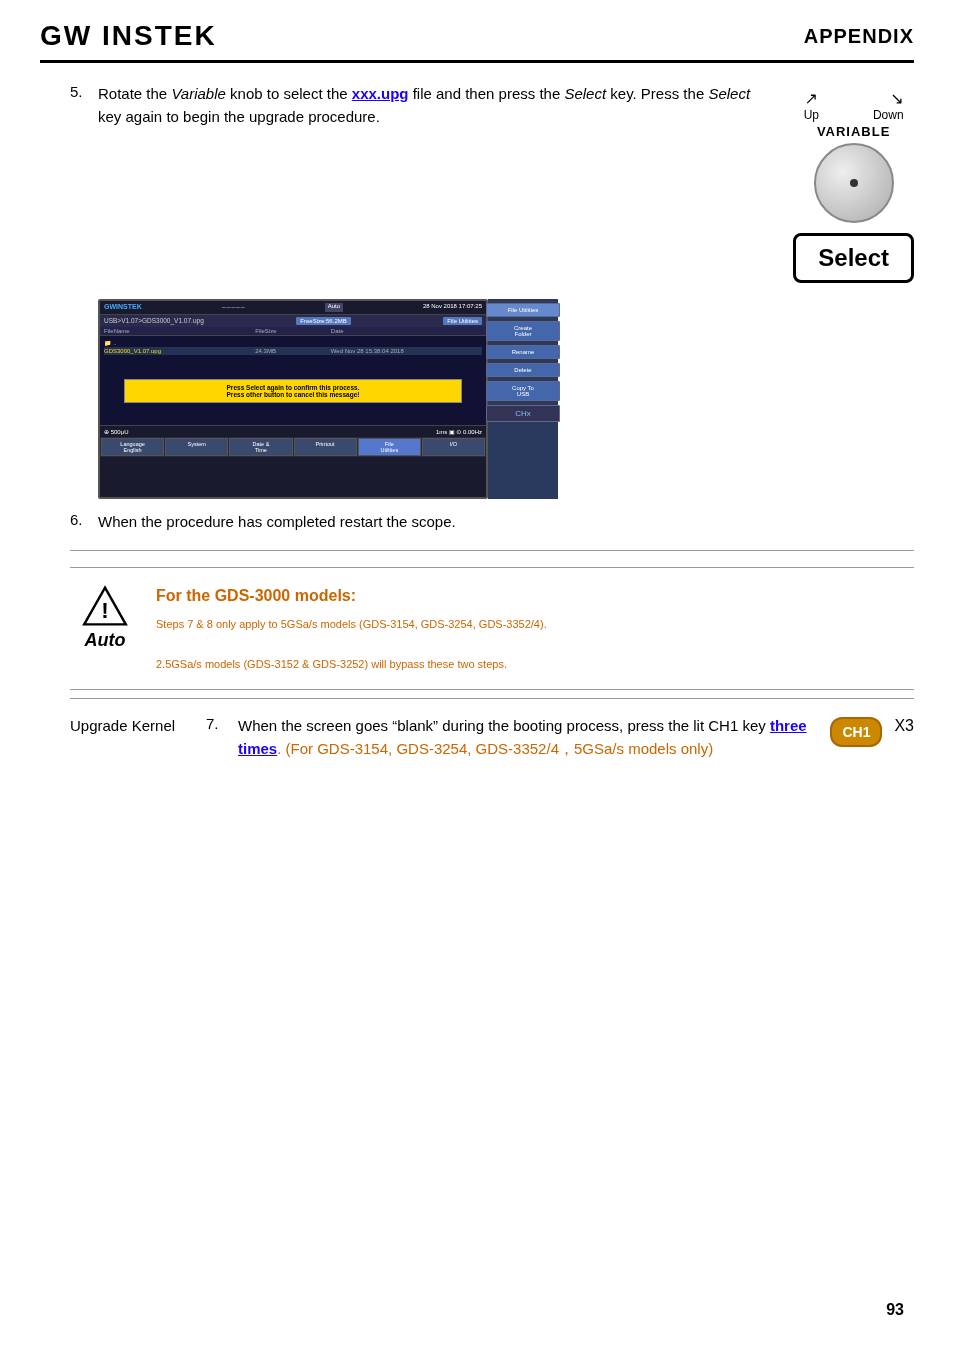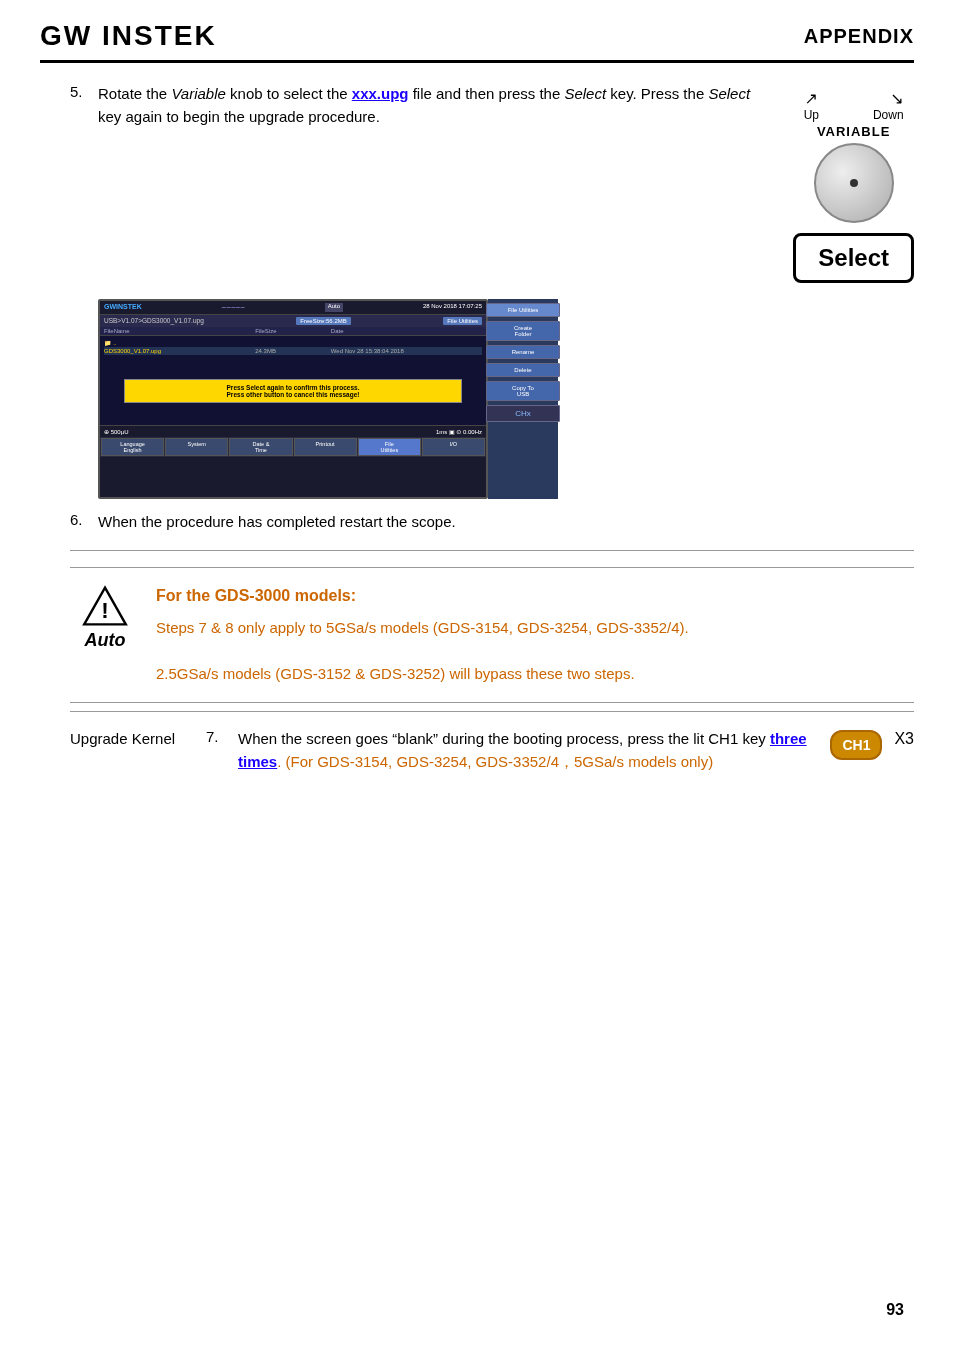--- a/index.html
+++ b/index.html
@@ -291,21 +291,21 @@
       line-height: 1.5;
     }
     .note-title {
       color: #cc6600;
       font-weight: bold;
       font-size: 16px;
       margin-bottom: 8px;
     }
     .note-body {
       color: #cc6600;
-      font-size: 15px;
+      font-size: 11px;
       line-height: 1.6;
     }
 
     
     .upgrade-section {
       border-top: 1px solid #999;
       padding-top: 16px;
       margin-top: 0;
     }
     .upgrade-row {

